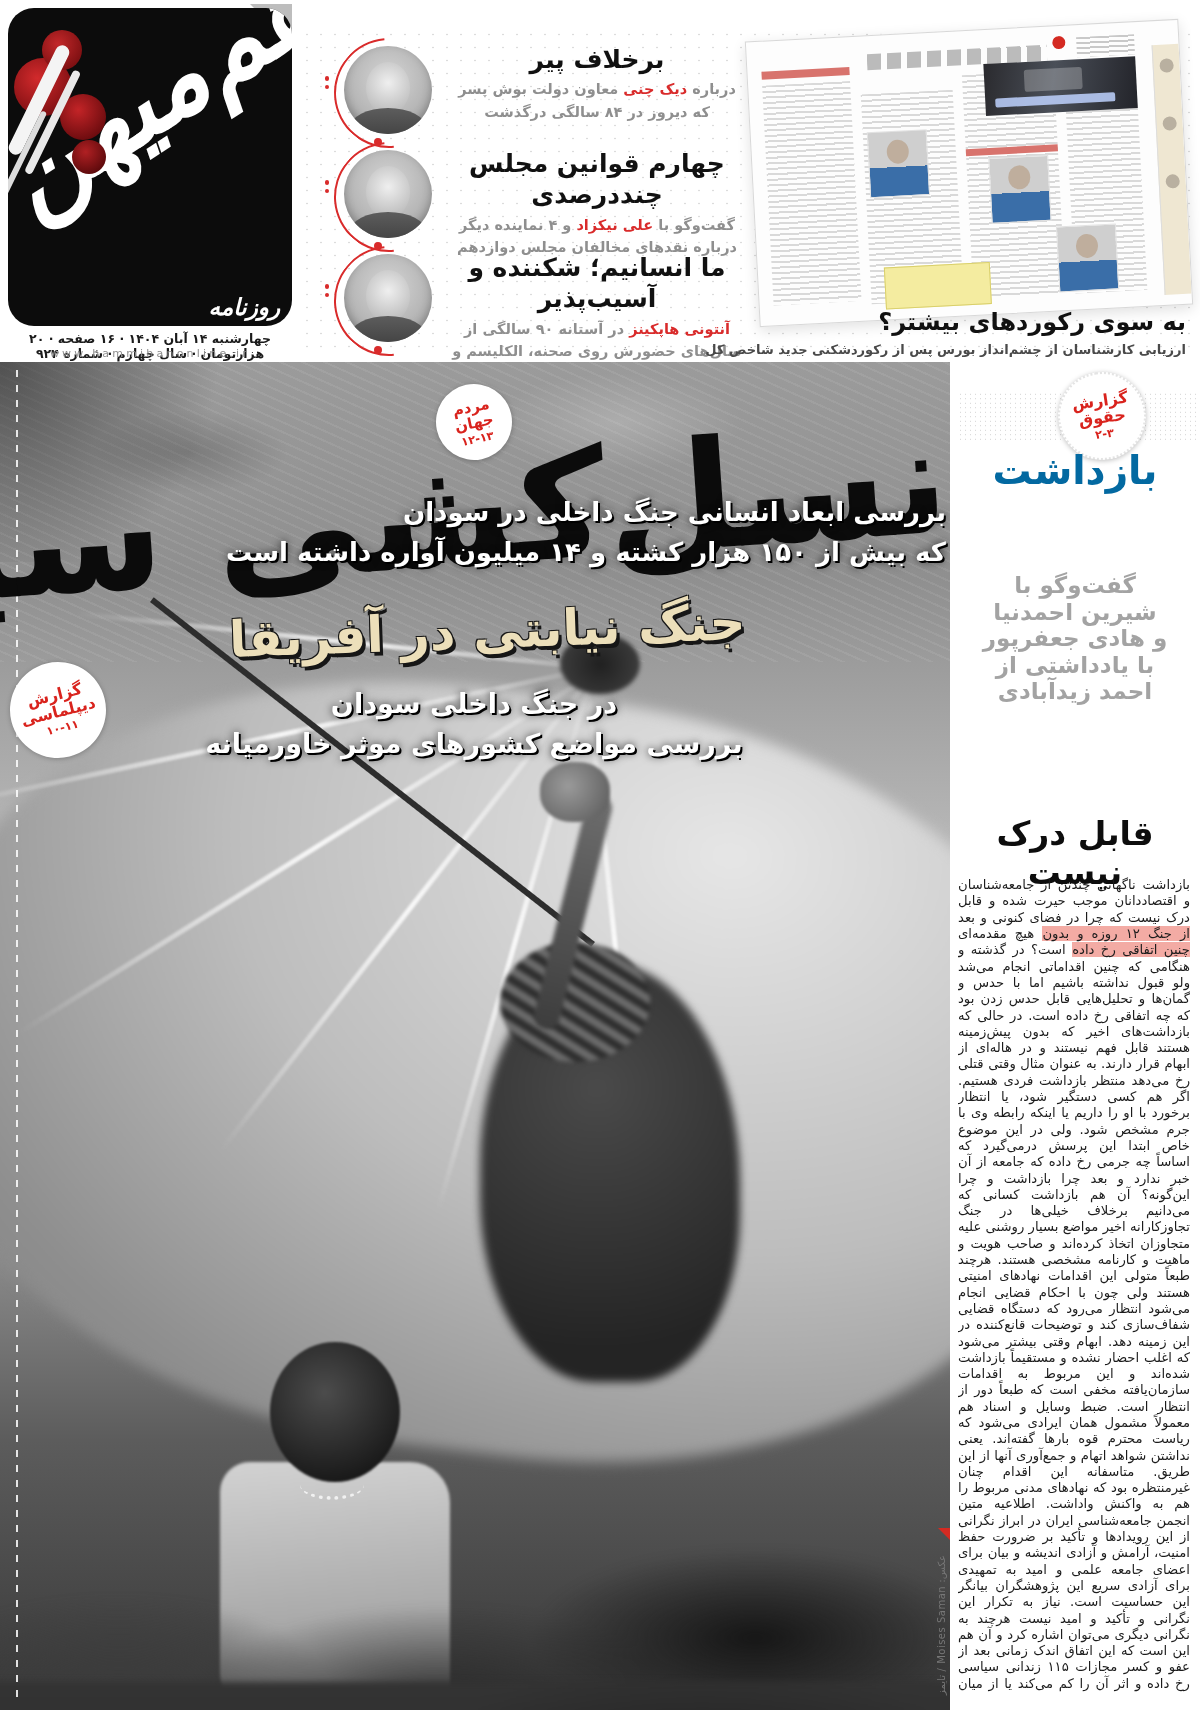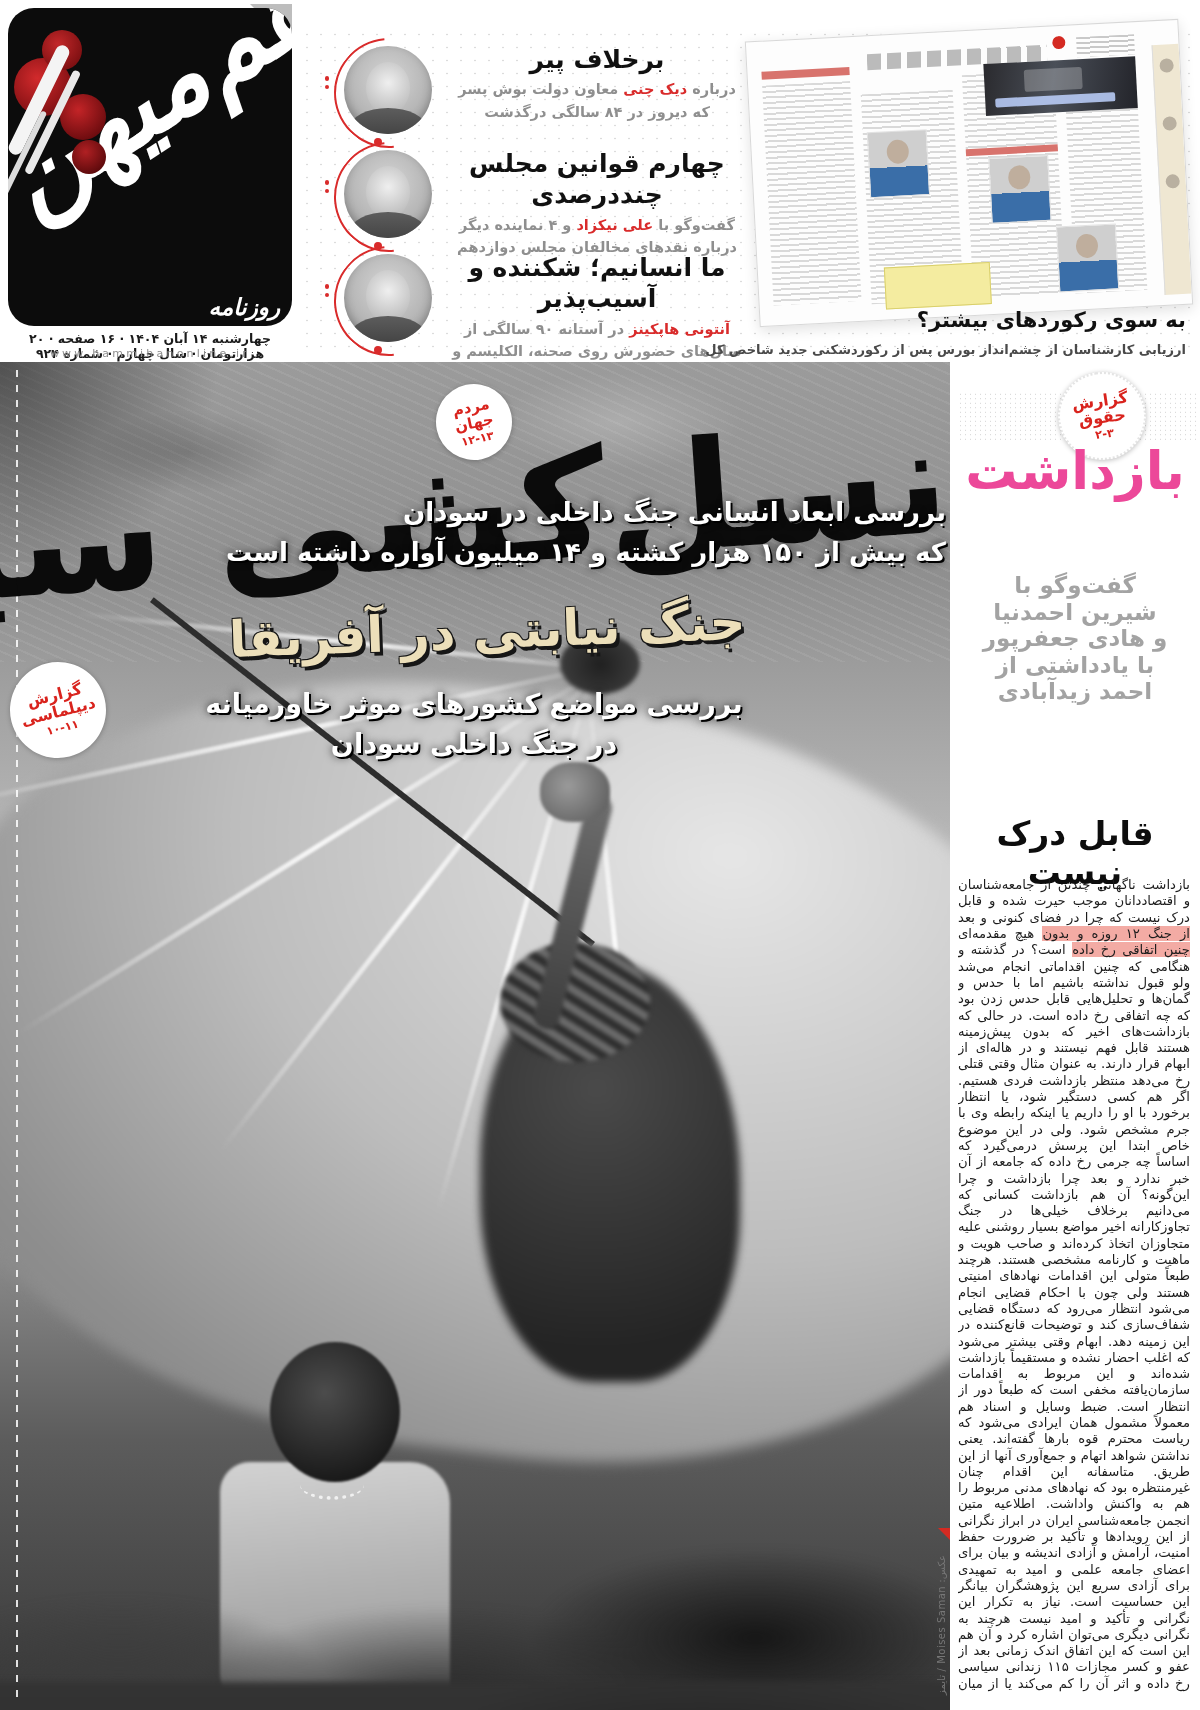--- a/index.html
+++ b/index.html
@@ -71,21 +71,21 @@
   .th-port::after{content:"";position:absolute;left:18px;top:8px;width:22px;height:24px;border-radius:50%;background:#bfae9d;}
   .tp1{left:116px;top:96px;} .tp2{left:236px;top:128px;} .tp3{left:300px;top:200px;}
   .th-side{position:absolute;right:0;top:24px;width:26px;height:250px;background:#efe7d2;
     border-left:1px solid #ddd;}
   .th-side i{display:block;width:14px;height:14px;border-radius:50%;background:#b9b0a0;margin:14px auto 44px;}
   .th-yellow{position:absolute;left:126px;top:232px;width:104px;height:40px;background:#f4ecA0;border:1px solid #d9cf6b;}
   .th-red1{position:absolute;left:14px;top:30px;width:88px;height:8px;background:#d8736d;}
   .th-red2{position:absolute;left:214px;top:118px;width:92px;height:7px;background:#d8736d;}
 
   
-  .market-title{position:absolute;right:14px;top:308px;font-size:21px;font-weight:900;color:#111;}
+  .market-title{position:absolute;right:14px;top:308px;font-size:24px;font-weight:900;color:#111;}
   .market-sub{position:absolute;right:14px;top:342px;font-size:13px;font-weight:700;color:#4a4a4a;}
 
   
   .photo{position:absolute;left:0;top:362px;width:950px;height:1348px;overflow:hidden;
     background:linear-gradient(180deg,#9b9b9b 0%,#8f8f8f 16%,#bcbcbc 38%,#a6a6a6 58%,#5c5c5c 80%,#383838 100%);}
   .ph-wall{position:absolute;inset:0 0 auto 0;height:300px;
     background:
      radial-gradient(140px 60px at 20% 30%,rgba(0,0,0,.18),transparent 70%),
      radial-gradient(180px 70px at 65% 20%,rgba(255,255,255,.20),transparent 70%),
      radial-gradient(120px 50px at 85% 55%,rgba(0,0,0,.15),transparent 70%),
@@ -158,22 +158,22 @@
     writing-mode:vertical-rl;transform:rotate(180deg);font-size:10px;color:#777;letter-spacing:.5px;}
   .credit-flag{position:absolute;left:938px;top:1528px;width:0;height:0;z-index:9;
     border-top:12px solid #d42a22;border-left:12px solid transparent;}
 
   
   .colmn{position:absolute;left:950px;top:362px;width:250px;height:1348px;background:#fff;overflow:hidden;}
   .hatch{position:absolute;left:8px;right:0;top:30px;height:48px;
     background-image:radial-gradient(#cfcfcf .9px,transparent 1px);background-size:5px 4.5px;}
   .bh{left:108px;top:10px;width:84px;height:84px;transform:rotate(-8deg);font-size:16px;position:absolute;
     border:2px dotted #e4e4e4;}
-  .col-title{position:absolute;left:0;right:0;top:80px;text-align:center;font-size:52px;line-height:58px;
-    font-weight:900;color:#ec4899;letter-spacing:-1px;}
+  .col-title{position:absolute;left:0;right:0;top:80px;text-align:center;font-size:39px;line-height:58px;
+    font-weight:900;color:#0369a1;letter-spacing:-1px;}
   .col-sub{position:absolute;left:0;right:0;top:210px;text-align:center;font-size:23px;line-height:26.5px;
     font-weight:700;color:#a3a3a3;}
   .chev{position:absolute;left:8px;right:8px;top:346px;height:102px;}
   .chev-dots{position:absolute;left:0;right:0;top:0;height:80px;
     background-image:radial-gradient(#b5b5b5 1.1px,transparent 1.2px);background-size:6px 6px;
     clip-path:polygon(0 0,50% 44%,100% 0,100% 56%,50% 100%,0 56%);}
   .chev-label{position:absolute;left:50%;top:24px;transform:translateX(-50%);background:#fff;
     padding:2px 14px;color:#d42a22;font-size:20px;font-weight:900;}
   .chev-red{position:absolute;left:50%;top:82px;transform:translateX(-50%);width:62px;height:20px;
     background:#d42a22;clip-path:polygon(0 0,50% 55%,100% 0,100% 45%,50% 100%,0 45%);}
@@ -314,22 +314,22 @@
       <div>بررسی ابعاد انسانی جنگ داخلی در سودان</div>
       <div>که بیش از ۱۵۰ هزار کشته و ۱۴ میلیون آواره داشته است</div>
     </div>
     <div class="badge-circle bw">
       <span>مردم</span>
       <span>جهان</span>
       <span class="badge-pages">۱۲-۱۳</span>
     </div>
     <div class="subhead">جنگ نیابتی در آفریقا</div>
     <div class="subhead2">
+      <div>در جنگ داخلی سودان</div>
       <div>بررسی مواضع کشورهای موثر خاورمیانه</div>
-      <div>در جنگ داخلی سودان</div>
     </div>
     <div class="badge-circle bd">
       <span>گزارش</span>
       <span>دیپلماسی</span>
       <span class="badge-pages">۱۰-۱۱</span>
     </div>
   </section>
 
   <div class="credit-flag"></div>
   <div class="credit">عکس: Moises Saman / تایمز</div>

